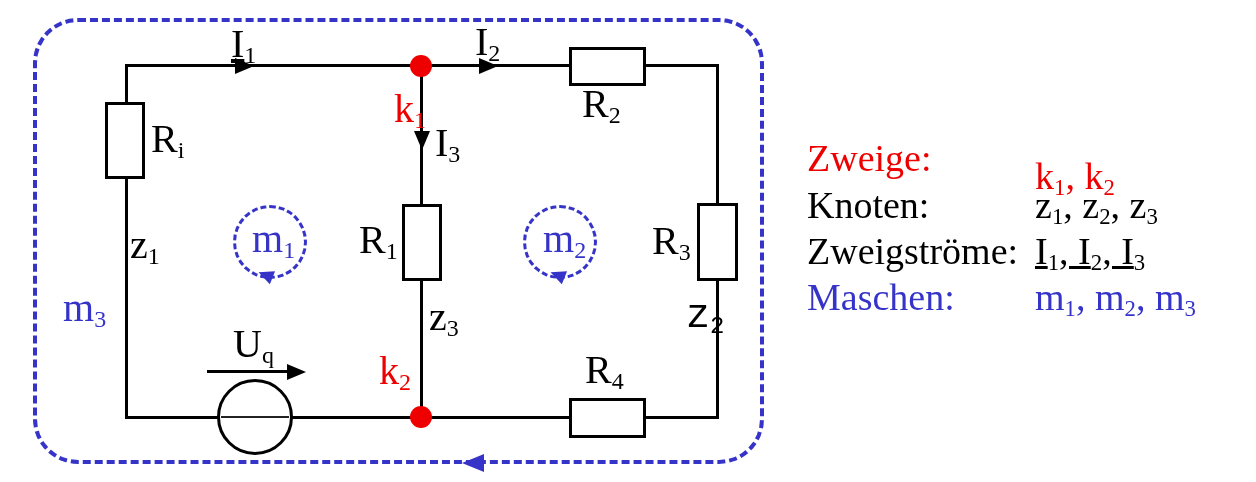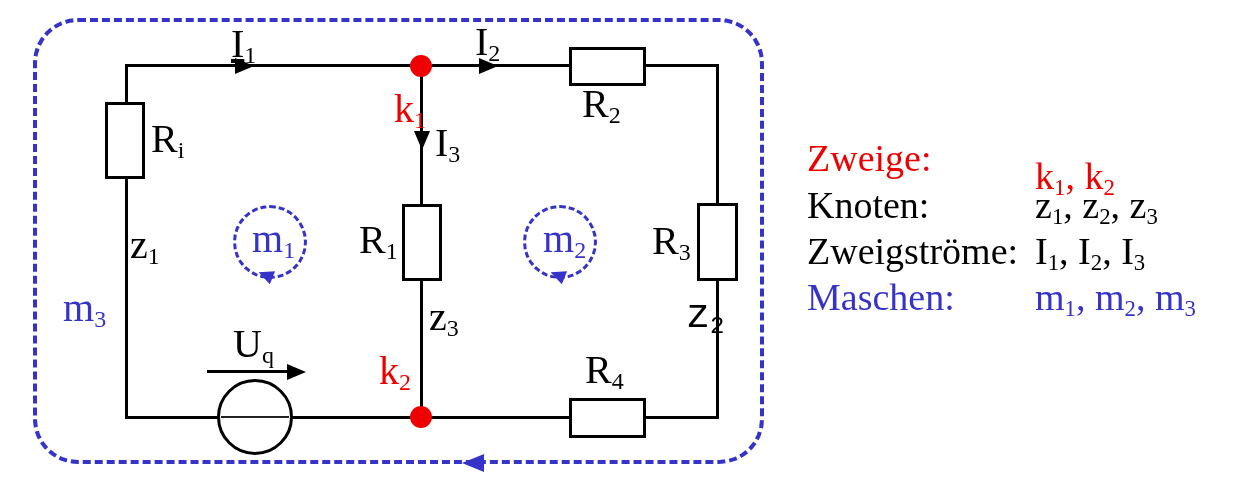--- a/index.html
+++ b/index.html
@@ -152,18 +152,18 @@
   <span class="lbl blue" style="left:252px; top:219px;font-family:Liberation Serif, serif;">m<sub>1</sub></span>
   <span class="lbl blue" style="left:543px; top:219px;">m<sub>2</sub></span>
   <span class="lbl blue" style="left:63px;  top:288px;">m<sub>3</sub></span>
 
   <div>
     <span class="leg red" style="left:807px;  top:139px;">Zweige:</span>
     <span class="leg red" style="left:1035px; top:157px;">k<sub>1</sub>, k<sub>2</sub></span>
     <span class="leg" style="left:807px;  top:186px;">Knoten:</span>
     <span class="leg" style="left:1035px; top:186px;">z<sub>1</sub>, z<sub>2</sub>, z<sub>3</sub></span>
     <span class="leg" style="left:807px;  top:232px;">Zweigströme:</span>
-    <span class="leg" style="left:1035px; top:232px;">I<sub>1</sub>, I<sub>2</sub>, I<sub>3</sub></span>
+    <span class="leg" style="left:1035px; top:232px;text-decoration:underline;">I<sub>1</sub>, I<sub>2</sub>, I<sub>3</sub></span>
     <span class="leg blue" style="left:807px;  top:278px;">Maschen:</span>
     <span class="leg blue" style="left:1035px; top:278px;">m<sub>1</sub>, m<sub>2</sub>, m<sub>3</sub></span>
   </div>
 
 </div>
 
 </body></html>

